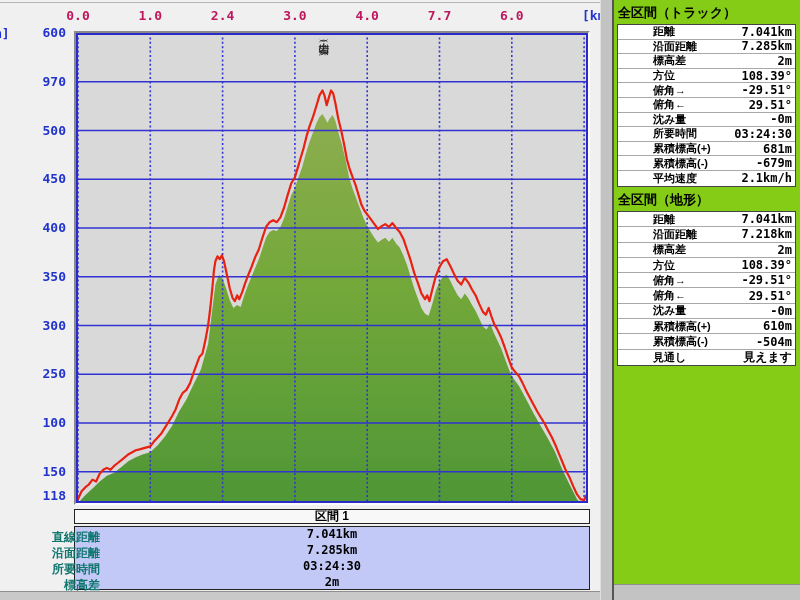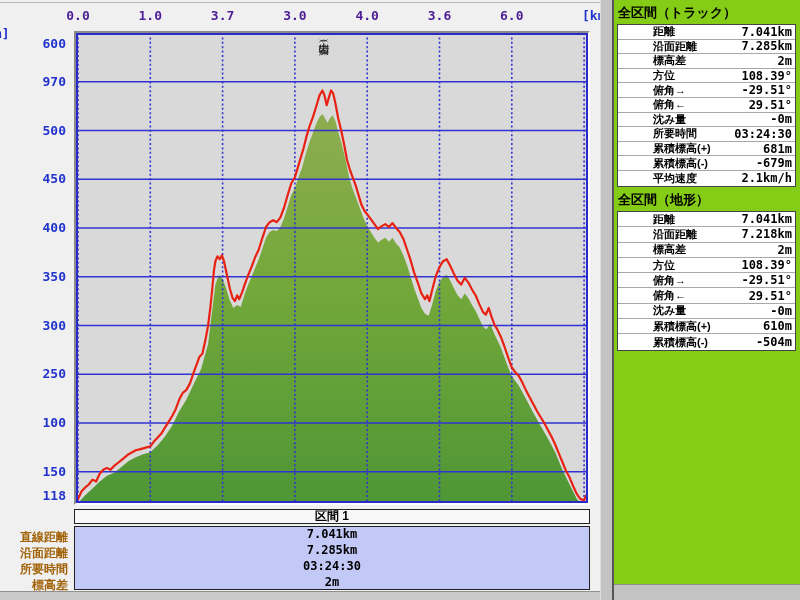--- a/index.html
+++ b/index.html
@@ -3,41 +3,41 @@
 <meta charset="utf-8">
 <style>
   html,body{margin:0;padding:0;width:800px;height:600px;overflow:hidden;
     background:#f0f0f0;font-family:"Liberation Sans","DejaVu Sans",sans-serif;}
   #stage{position:relative;width:800px;height:600px;}
   .topline{position:absolute;left:0;top:2px;width:800px;height:1px;background:#b5b5b5;}
 
   
   #chart-region{position:absolute;left:0;top:0;width:612px;height:600px;}
   .xtick{position:absolute;top:8px;width:44px;text-align:center;
-    font:bold 13px "DejaVu Sans Mono",monospace;color:#4c1d95;}
+    font:bold 13px "DejaVu Sans Mono",monospace;color:#be185d;}
   .unit-label{position:absolute;font:bold 13px "DejaVu Sans Mono",monospace;color:#2233cc;}
   .ytick{position:absolute;width:46px;left:20px;text-align:right;
     font:bold 13px "DejaVu Sans Mono",monospace;color:#2233cc;}
   #plot-frame{position:absolute;left:74px;top:31px;width:516px;height:474px;
     border-top:2px solid #8a8a8a;border-left:2px solid #8a8a8a;
     border-bottom:2px solid #fdfdfd;border-right:2px solid #fdfdfd;box-sizing:border-box;}
   #plot-svg{position:absolute;left:76px;top:33px;}
   #peak-note{position:absolute;left:316px;top:36px;width:15px;height:82px;
     writing-mode:vertical-rl;text-orientation:upright;
     font:11px "Liberation Sans","DejaVu Sans",sans-serif;color:#111;letter-spacing:-1px;}
 
   #section-bar{position:absolute;left:74px;top:509px;width:516px;height:15px;
     background:#f8f8f8;border:1px solid #222;box-sizing:border-box;
     text-align:center;font:bold 12px "Liberation Sans",sans-serif;color:#000;line-height:13px;}
   #section-panel{position:absolute;left:74px;top:526px;width:516px;height:64px;
     background:#c3c9f7;border:1px solid #222;box-sizing:border-box;}
   .sec-val{height:16px;line-height:16px;text-align:center;
     font:bold 12px "DejaVu Sans Mono",monospace;color:#000;}
   .sec-label{position:absolute;width:68px;text-align:right;height:15px;line-height:15px;
-    font:bold 12px "Liberation Sans","DejaVu Sans",sans-serif;color:#a16207;}
+    font:bold 12px "Liberation Sans","DejaVu Sans",sans-serif;color:#0f766e;padding-left:32px;}
   #bottom-strip{position:absolute;left:0;top:591px;width:612px;height:9px;
     background:#c9c9c9;border-top:1px solid #8f8f8f;}
 
   
   #splitter{position:absolute;left:600px;top:0;width:14px;height:600px;
     background:#c3c3c3;border-left:1px solid #dedede;border-right:2px solid #555;box-sizing:border-box;}
   #sidebar{position:absolute;left:614px;top:0;width:198px;height:600px;background:#84cc16;}
   .panel-title{position:absolute;left:4px;font:bold 13px "Liberation Sans","DejaVu Sans",sans-serif;color:#000;}
   .stat-table{position:absolute;left:3px;width:179px;background:#fff;
     border:1px solid #444;box-sizing:border-box;}
@@ -55,28 +55,28 @@
 <div id="stage">
   <div class="topline"></div>
 
   <div id="chart-region">
     <div class="unit-label" id="m-unit" style="left:-14px;top:26px;">[m]</div>
     <div class="unit-label" id="km-unit" style="left:582px;top:8px;">[km]</div>
 
     <div id="xticks">
         <div class="xtick" style="left: 56px;">0.0</div>
         <div class="xtick" style="left: 128.3px;">1.0</div>
-        <div class="xtick" style="left: 200.6px;">3.7</div>
+        <div class="xtick" style="left: 200.6px;">2.4</div>
         <div class="xtick" style="left: 272.9px;">3.0</div>
         <div class="xtick" style="left: 345.2px;">4.0</div>
-        <div class="xtick" style="left: 417.5px;">3.6</div>
+        <div class="xtick" style="left: 417.5px;">7.7</div>
         <div class="xtick" style="left: 489.8px;">6.0</div>
       </div>
     <div id="yticks">
-        <div class="ytick" style="top: 36px;">600</div>
+        <div class="ytick" style="top: 25px;">600</div>
         <div class="ytick" style="top: 73.7552px;">970</div>
         <div class="ytick" style="top: 122.51px;">500</div>
         <div class="ytick" style="top: 171.266px;">450</div>
         <div class="ytick" style="top: 220.021px;">400</div>
         <div class="ytick" style="top: 268.776px;">350</div>
         <div class="ytick" style="top: 317.531px;">300</div>
         <div class="ytick" style="top: 366.286px;">250</div>
         <div class="ytick" style="top: 415.041px;">100</div>
         <div class="ytick" style="top: 463.797px;">150</div>
         <div class="ytick" style="top: 488px;">118</div>
@@ -213,16 +213,20 @@
           <span class="stat-value">-0m</span>
         </div>
         <div class="stat-row" style="height: 15.3px;">
           <span class="stat-label">累積標高(+)</span>
           <span class="stat-value">610m</span>
         </div>
         <div class="stat-row" style="height: 15.3px;">
           <span class="stat-label">累積標高(-)</span>
           <span class="stat-value">-504m</span>
         </div>
+        <div class="stat-row" style="height: 15.3px;">
+          <span class="stat-label">見通し</span>
+          <span class="stat-value">見えます</span>
+        </div>
       </div>
     </div>
   <div id="sidebar-bottom"></div>
 </div>
 
 </body></html>

